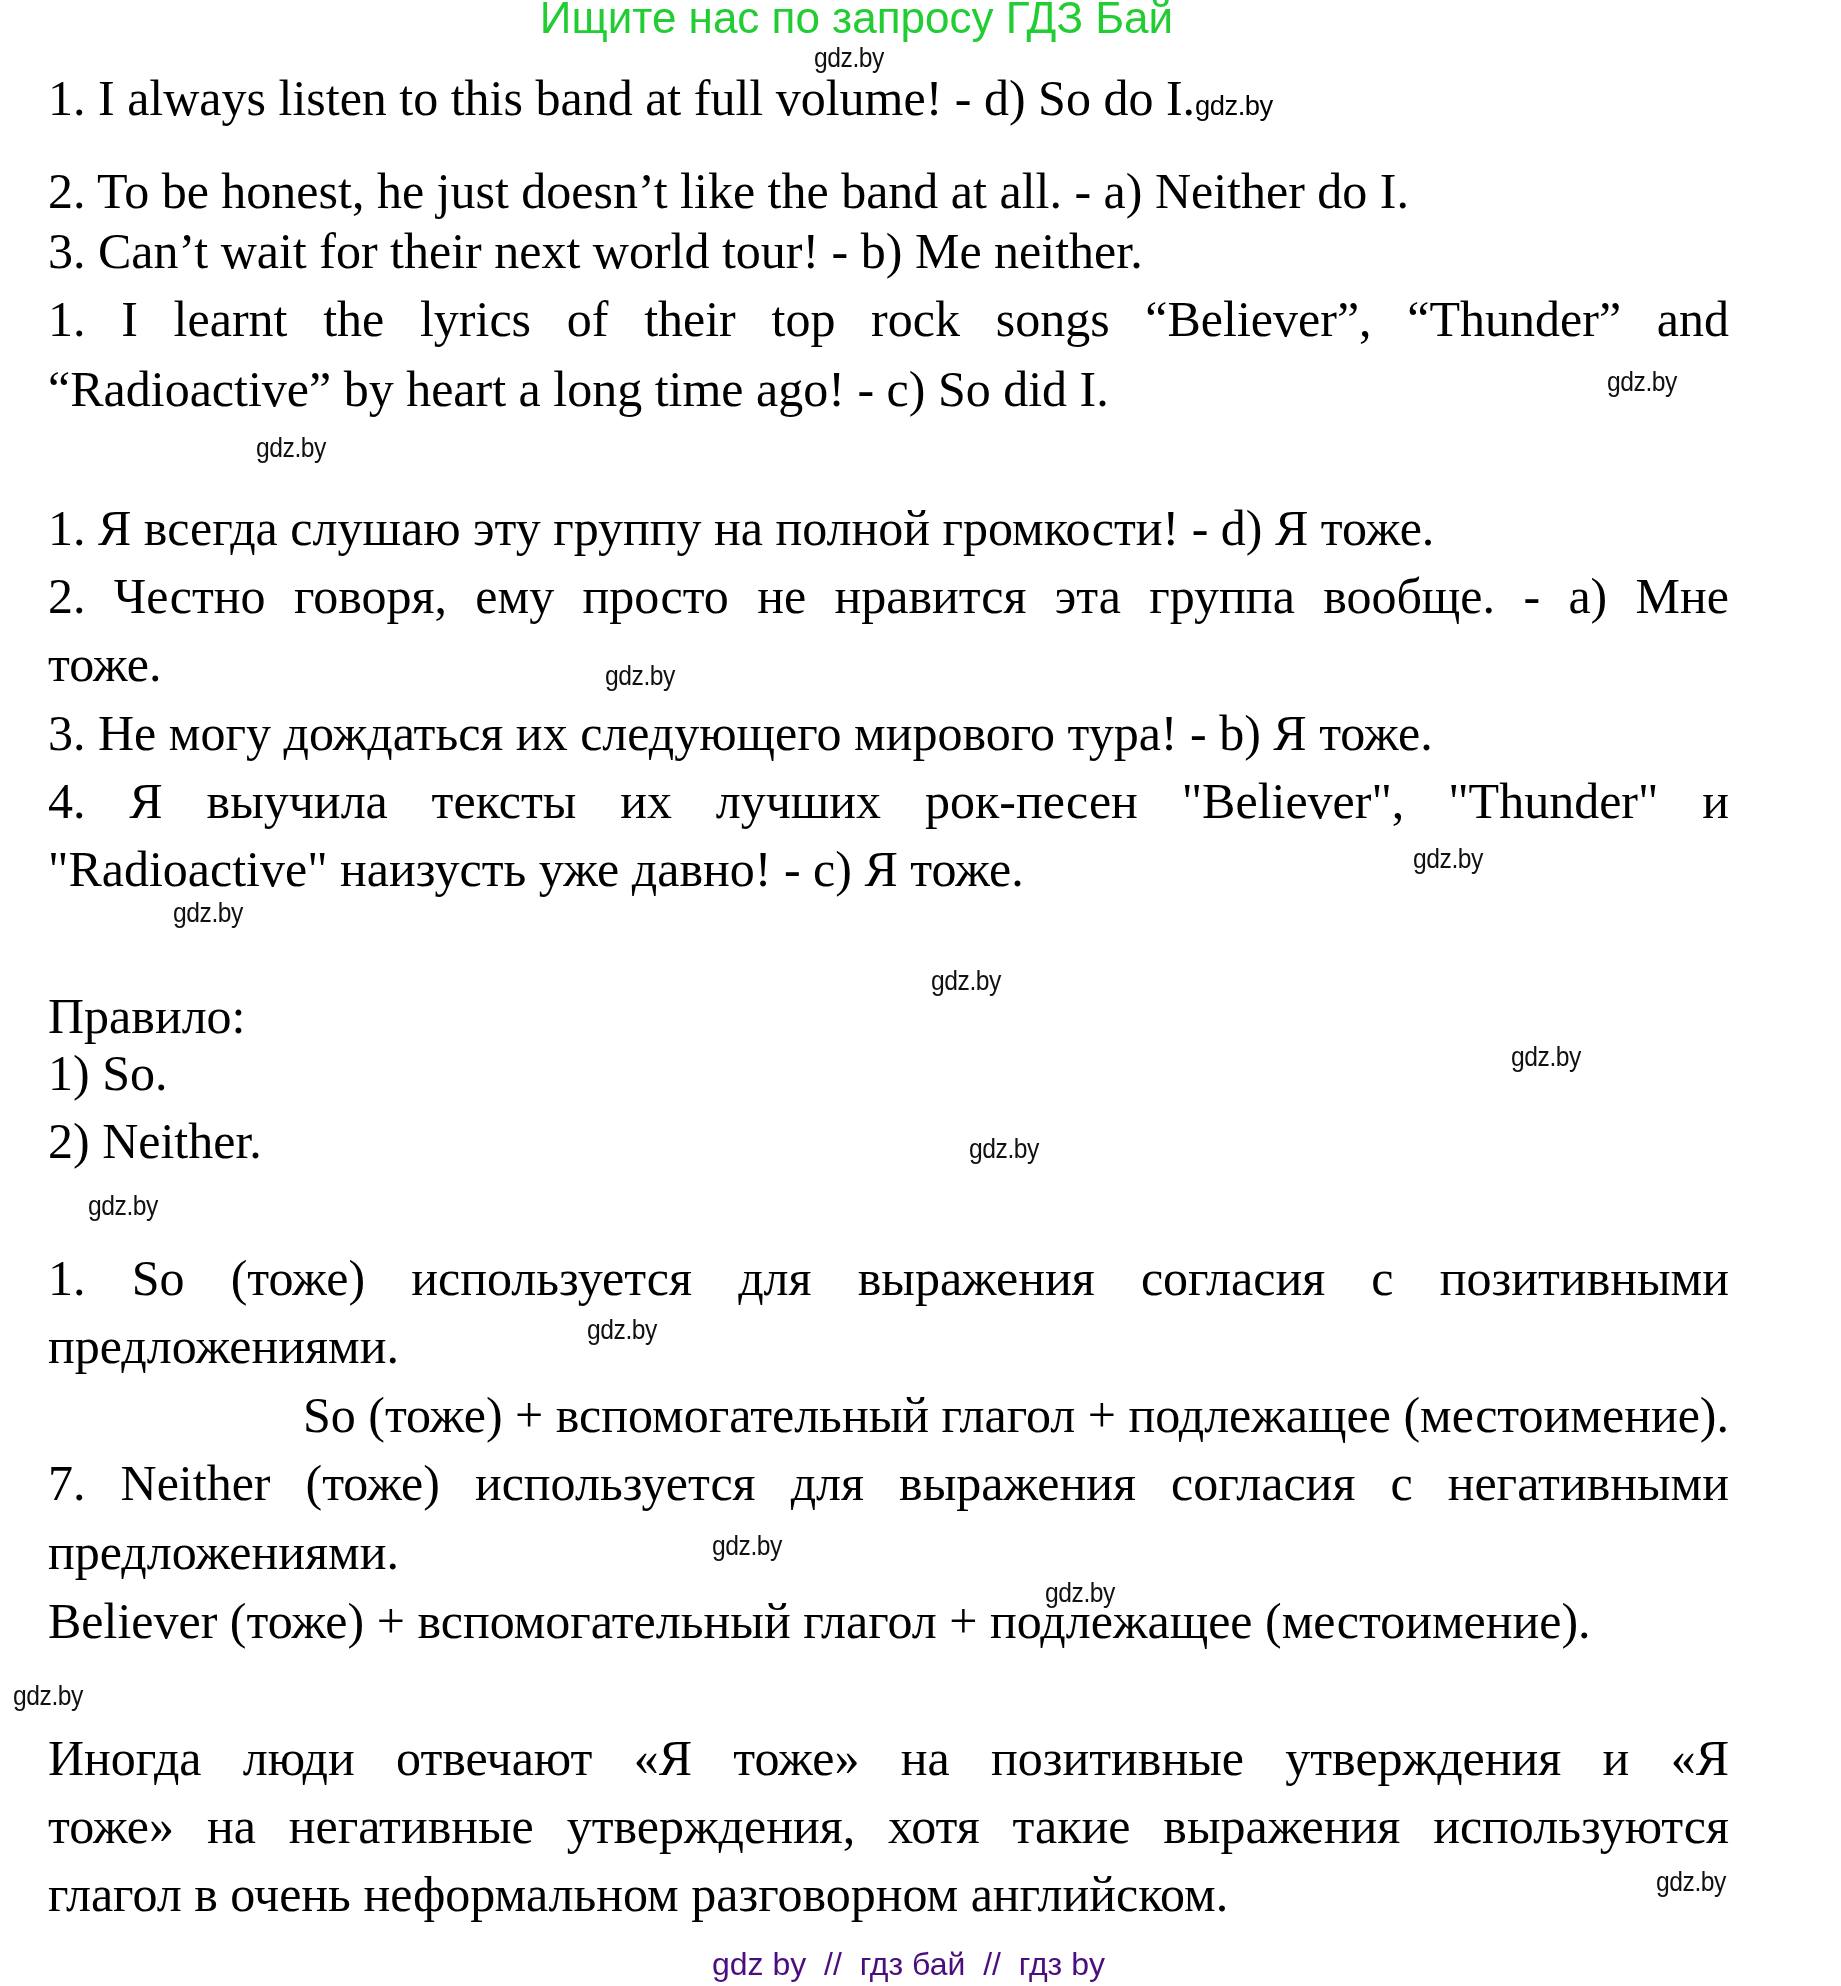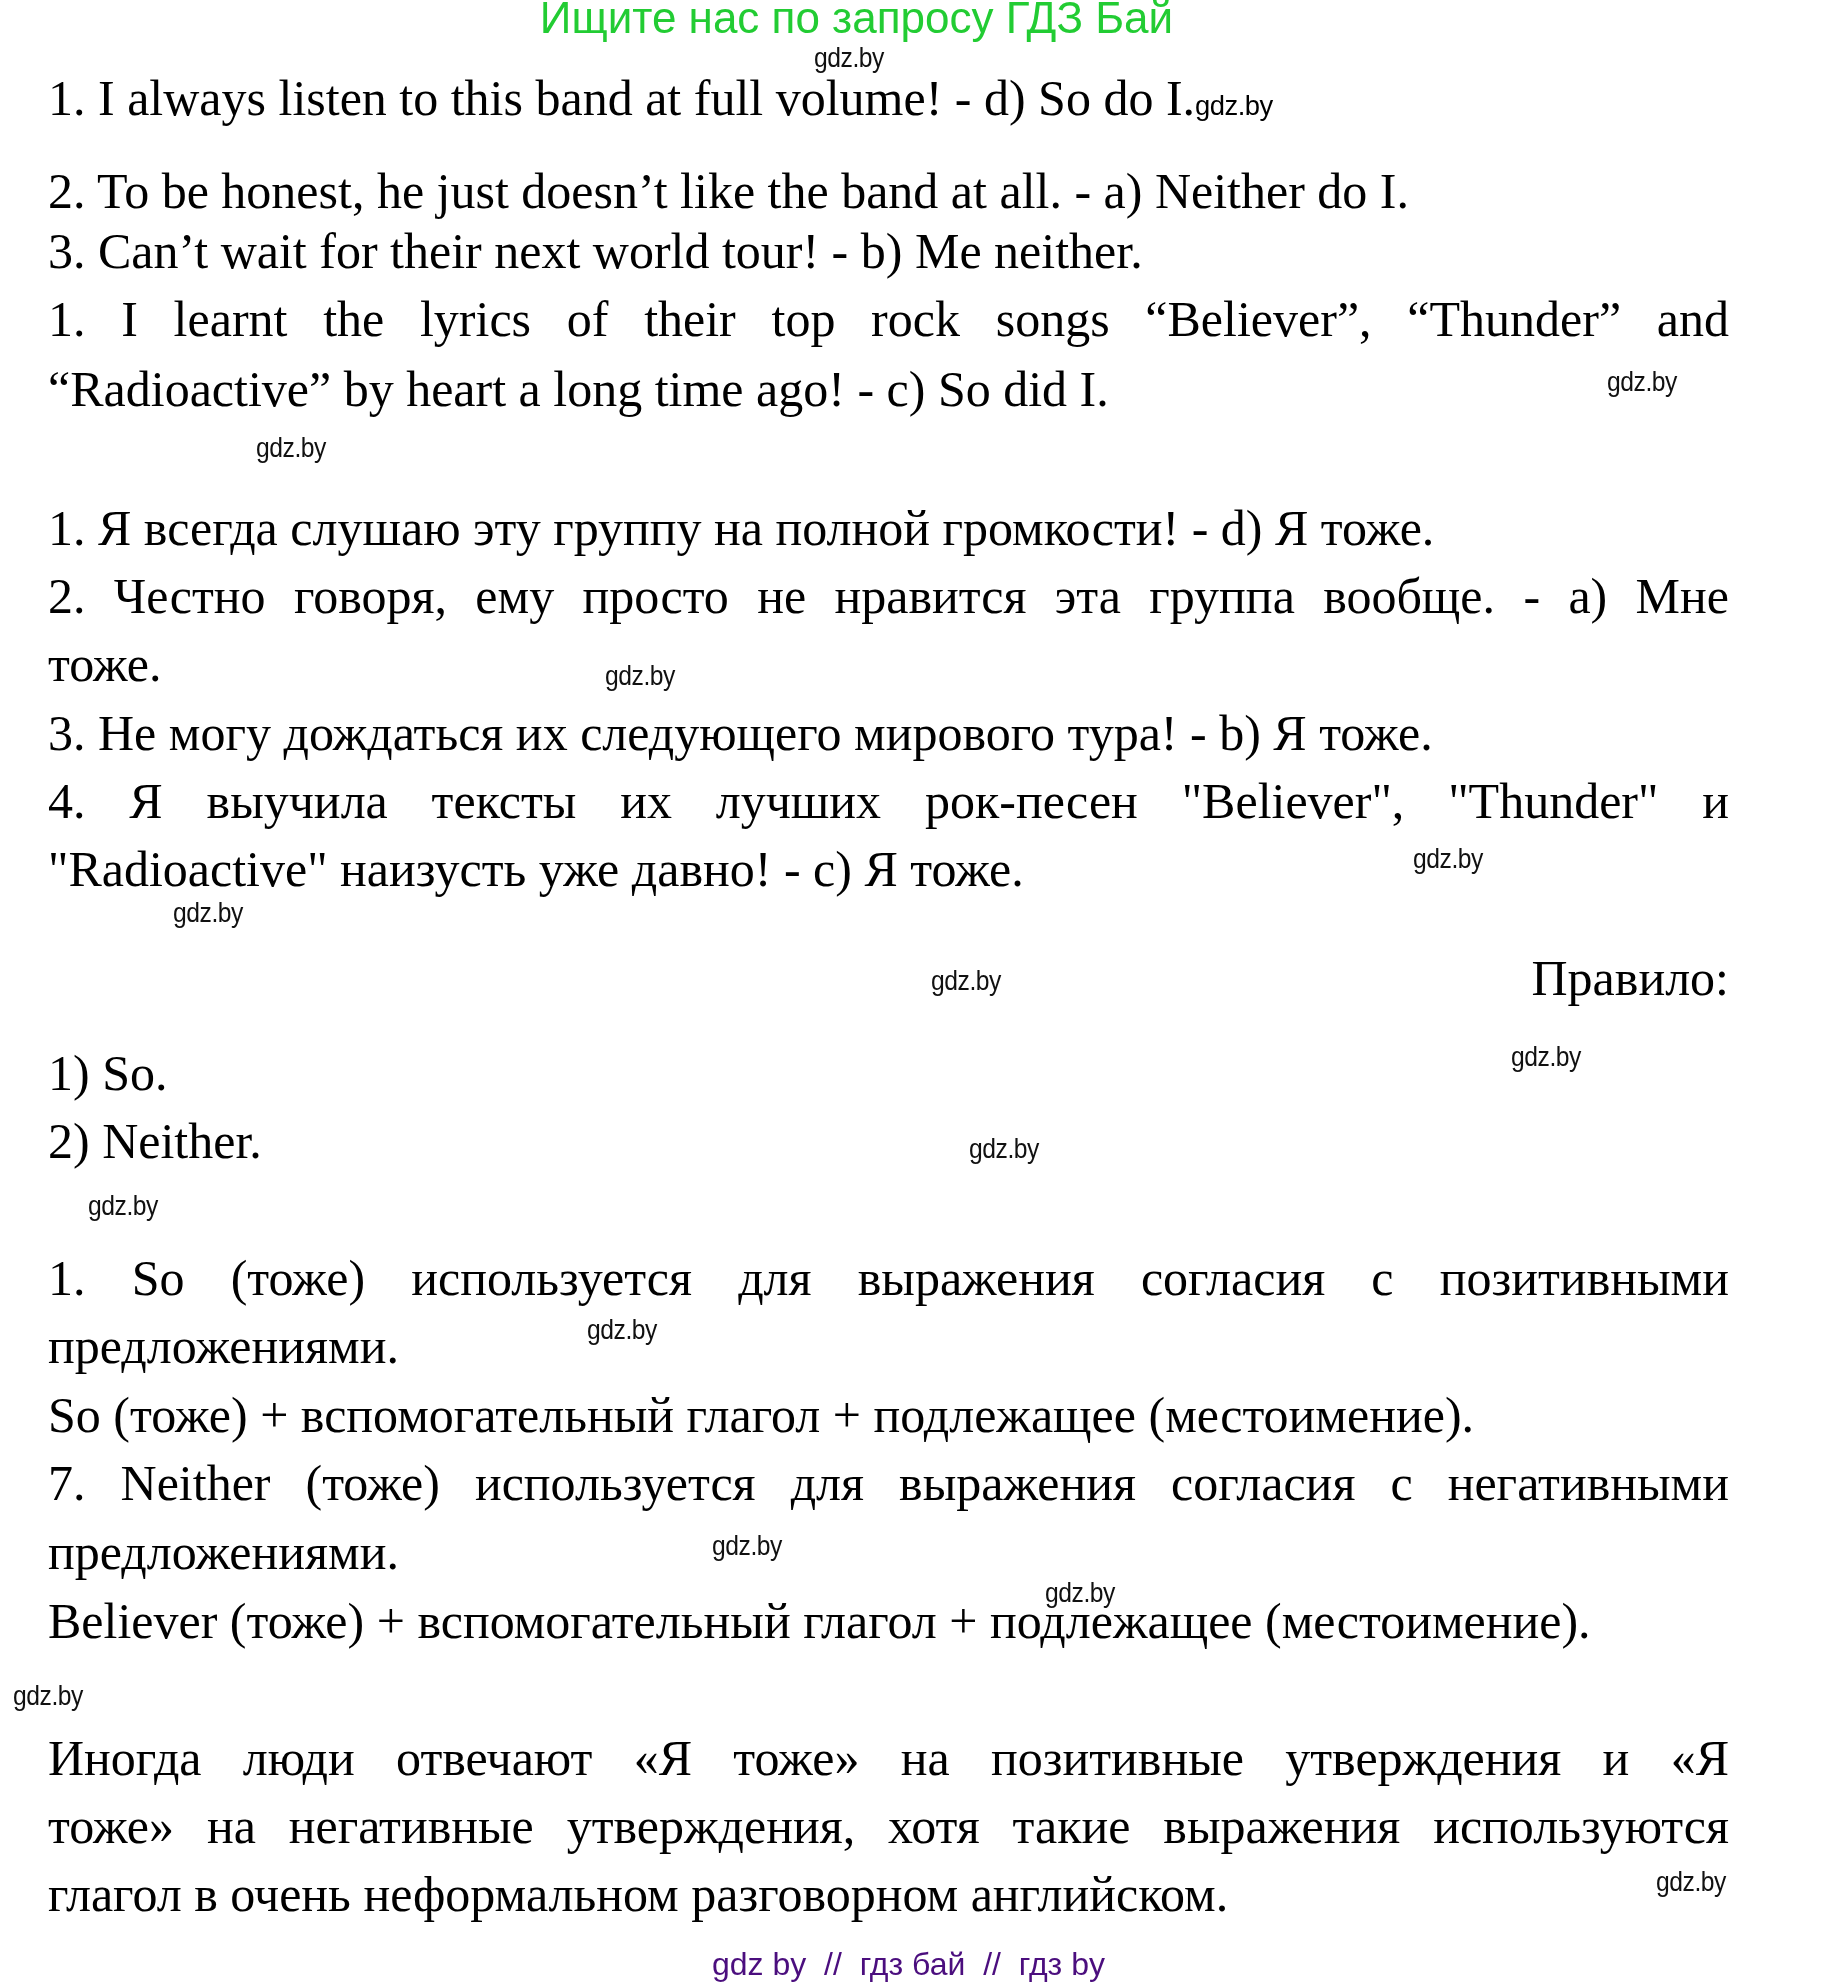--- a/index.html
+++ b/index.html
@@ -48,31 +48,31 @@
 <div class="line justify" style="top:568px;">2. Честно говоря, ему просто не нравится эта группа вообще. - a) Мне</div>
 <div class="line" style="top:636px;">тоже.</div>
 <div class="wm" style="top:660px;left:605px;">gdz.by</div>
 <div class="line" style="top:705px;">3. Не могу дождаться их следующего мирового тура! - b) Я тоже.</div>
 <div class="line justify" style="top:773px;">4. Я выучила тексты их лучших рок-песен "Believer", "Thunder" и</div>
 <div class="line" style="top:841px;">"Radioactive" наизусть уже давно! - c) Я тоже.</div>
 <div class="wm" style="top:843px;left:1413px;">gdz.by</div>
 <div class="wm" style="top:897px;left:173px;">gdz.by</div>
 
 <div class="wm" style="top:965px;left:931px;">gdz.by</div>
-<div class="line" style="top:950px;text-align:right;">Правило:</div>
+<div class="line" style="top:988px;">Правило:</div>
 <div class="wm" style="top:1041px;left:1511px;">gdz.by</div>
 <div class="line" style="top:1045px;">1) So.</div>
 <div class="line" style="top:1113px;">2) Neither.</div>
 <div class="wm" style="top:1133px;left:969px;">gdz.by</div>
 <div class="wm" style="top:1190px;left:88px;">gdz.by</div>
 
 <div class="line justify" style="top:1250px;">1. So (тоже) используется для выражения согласия с позитивными</div>
 <div class="wm" style="top:1314px;left:587px;">gdz.by</div>
 <div class="line" style="top:1318px;">предложениями.</div>
-<div class="line" style="top:1387px;">So (тоже) + вспомогательный глагол + подлежащее (местоимение).</div>
+<div class="line" style="top:1387px;text-align:right;">So (тоже) + вспомогательный глагол + подлежащее (местоимение).</div>
 <div class="line justify" style="top:1455px;">7. Neither (тоже) используется для выражения согласия с негативными</div>
 <div class="wm" style="top:1530px;left:712px;">gdz.by</div>
 <div class="line" style="top:1524px;">предложениями.</div>
 <div class="wm" style="top:1577px;left:1045px;">gdz.by</div>
 <div class="line" style="top:1593px;">Believer (тоже) + вспомогательный глагол + подлежащее (местоимение).</div>
 <div class="wm" style="top:1680px;left:13.2px;">gdz.by</div>
 
 <div class="line justify" style="top:1730px;">Иногда люди отвечают «Я тоже» на позитивные утверждения и «Я</div>
 <div class="line justify" style="top:1798px;">тоже» на негативные утверждения, хотя такие выражения используются</div>
 <div class="line" style="top:1866px;">глагол в очень неформальном разговорном английском.</div>

